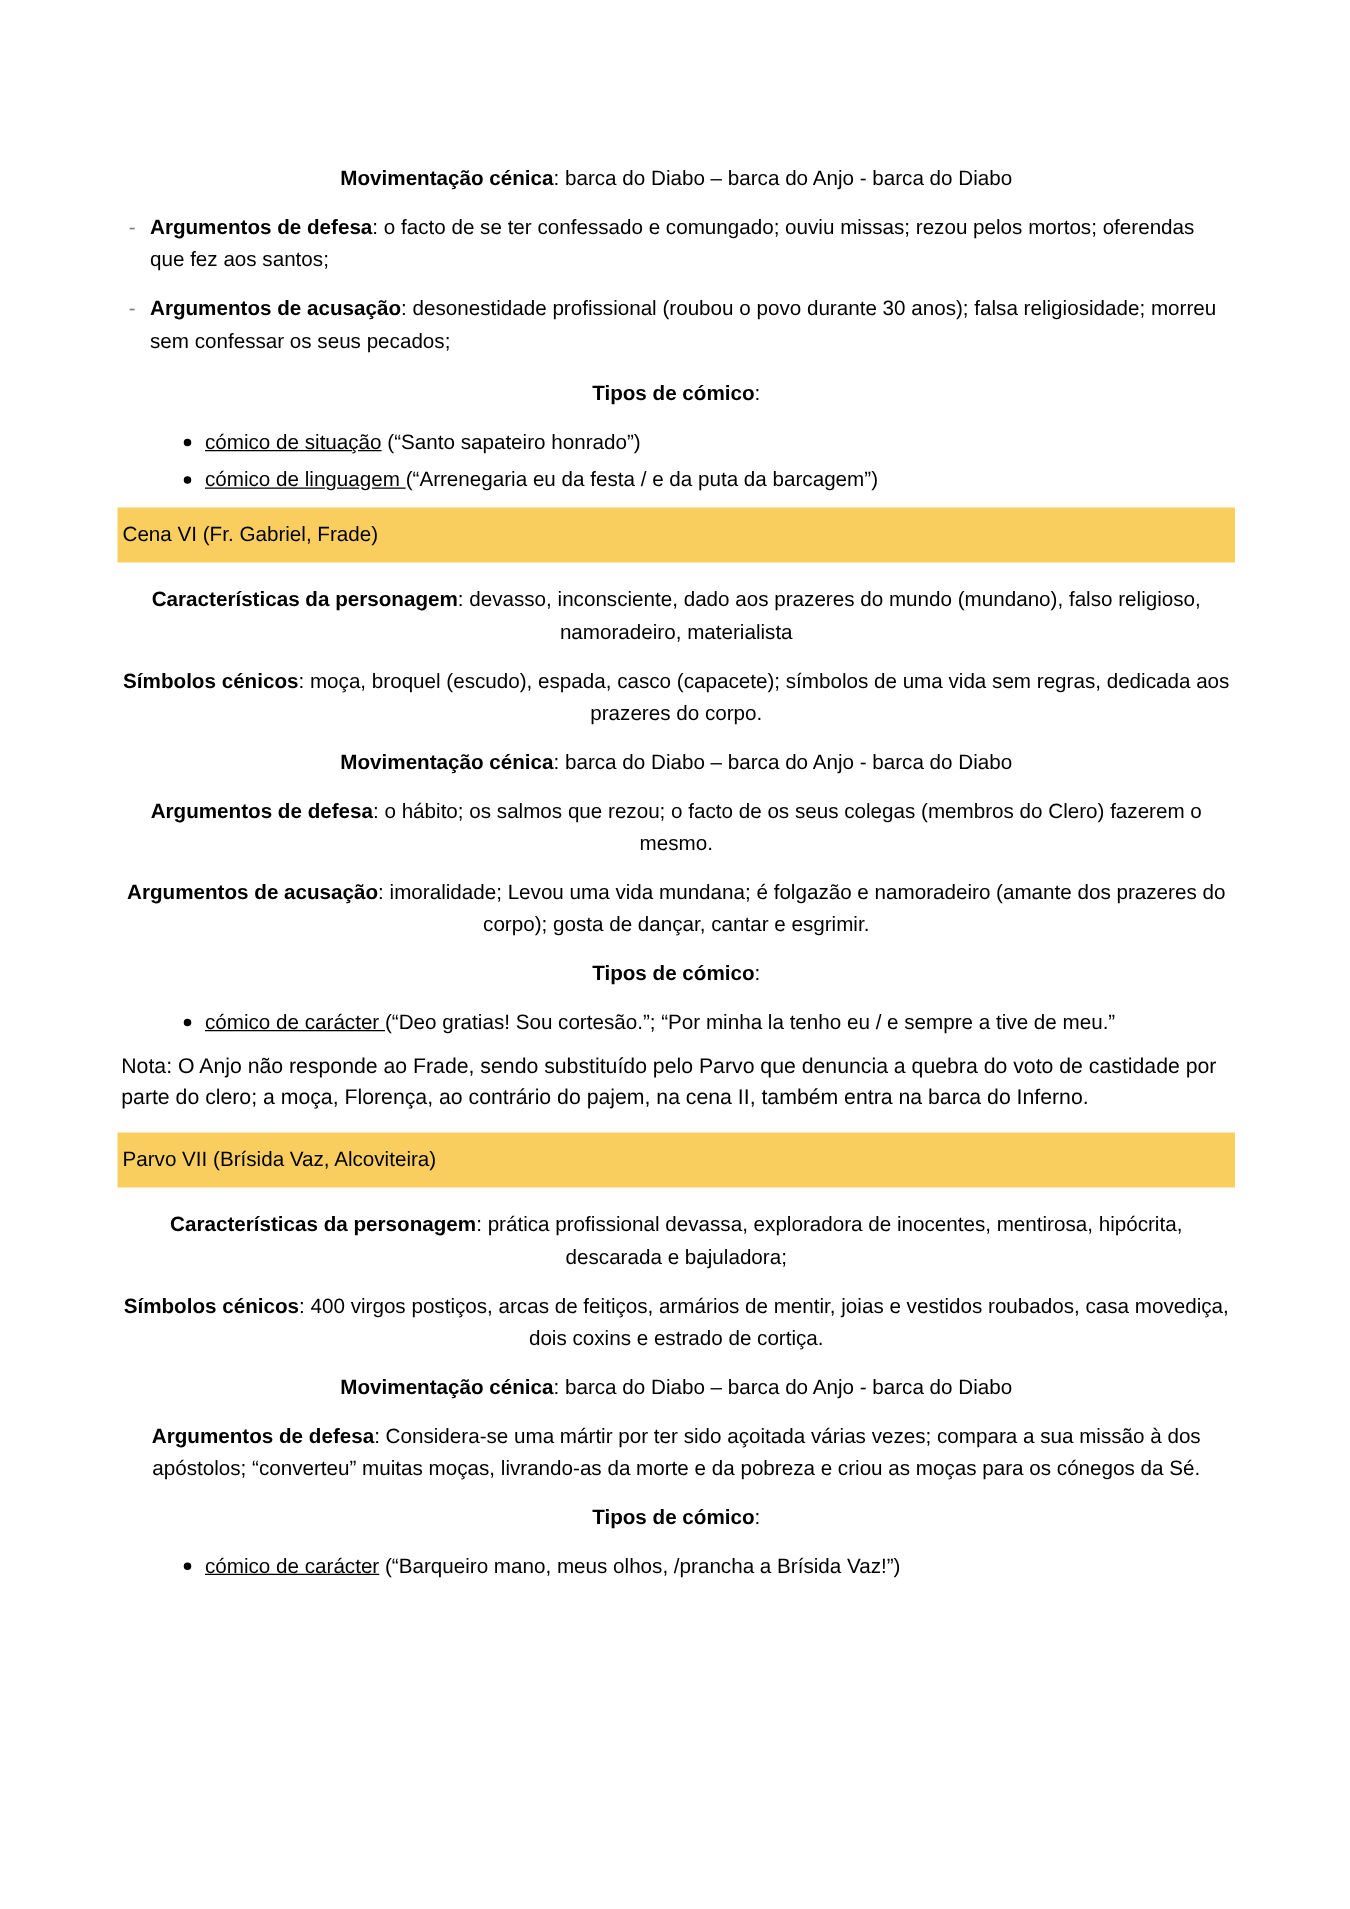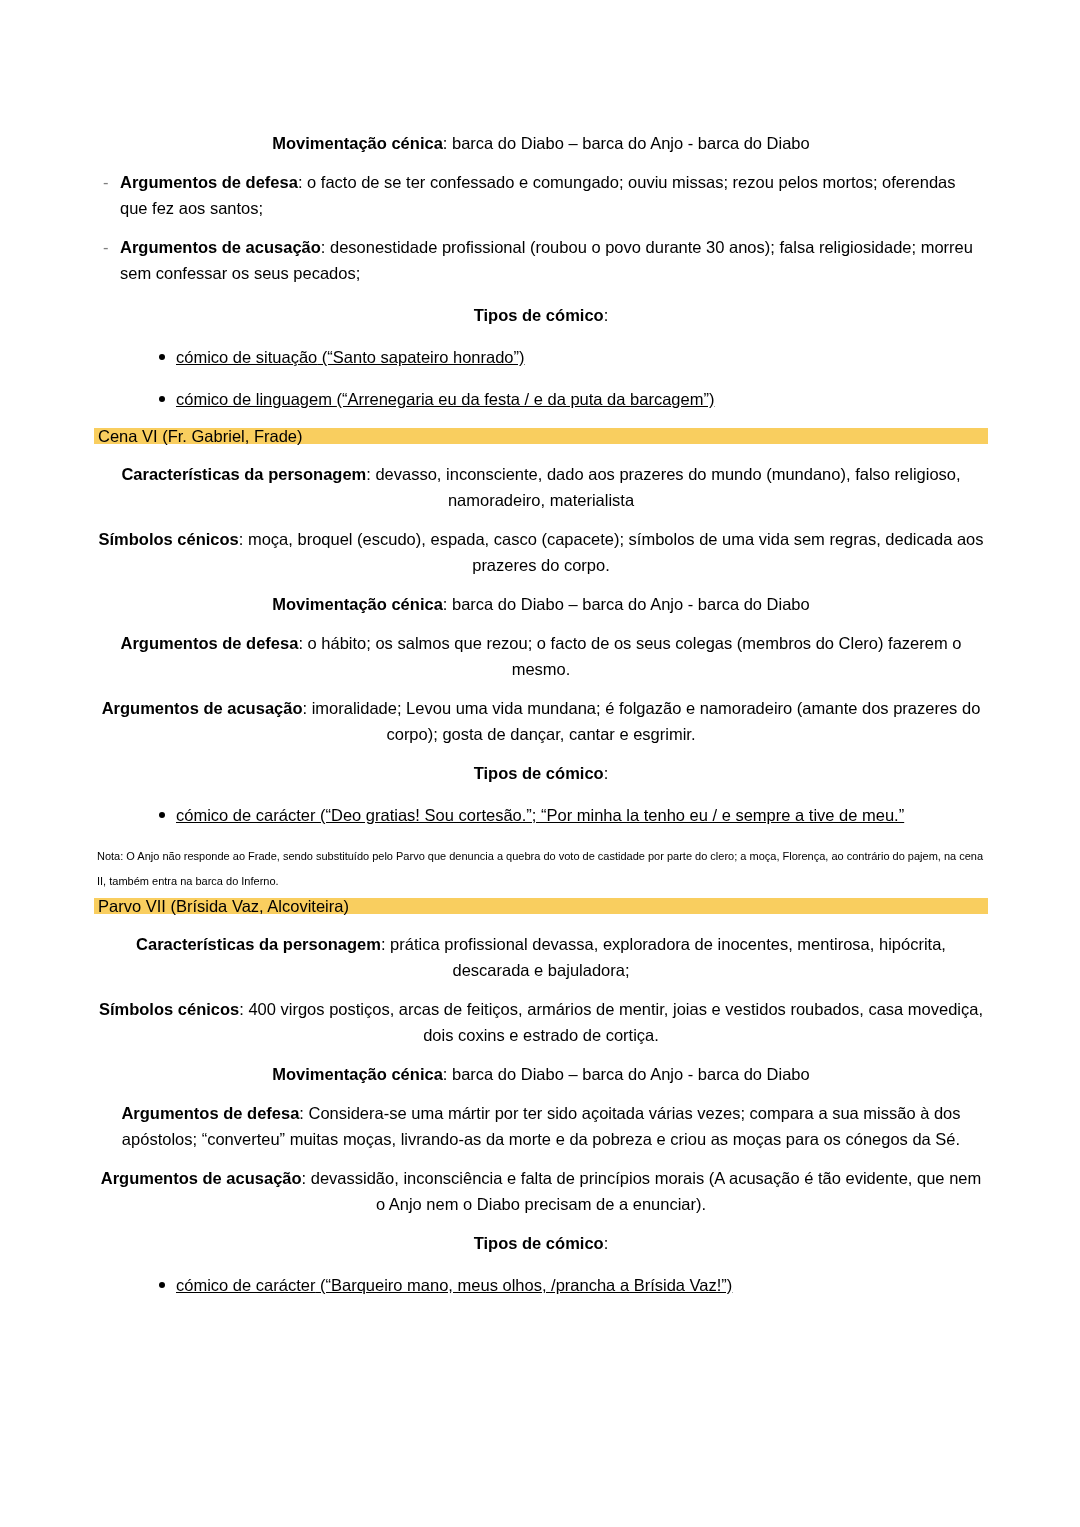--- a/index.html
+++ b/index.html
@@ -23,42 +23,42 @@
   .b { font-weight: bold; }
   .u { text-decoration: underline; }
   .mt-lg { margin-top: 16px; }
 
   
   .dash-item { position: relative; padding-left: 23px; margin: 0 0 13px 0; }
   .dash-item .dash { position: absolute; left: 6px; top: 0; color: var(--dash); }
 
   
   ul.bullets { list-style: none; margin: 11px 0 9px 0; padding: 0; }
-  ul.bullets li { position: relative; padding-left: 63px; margin: 16px; text-decoration: underline; }
+  ul.bullets li { position: relative; padding-left: 63px; margin: 4px; }
   ul.bullets li::before {
     content: "";
     position: absolute;
     left: 46px; top: 10px;
     width: 6px; height: 6px;
     border-radius: 50%;
     background: var(--ink);
   }
 
   
   .scene-bar {
     background: var(--hl);
-    height: 16px;
+    height: 44px;
     display: flex;
     align-items: center;
     padding-left: 4px;
     margin: 0 -3px 17px -3px;
   }
 
   
-  .nota { font-size: 11px; line-height: 25px; margin: 0 0 4px 0; }
+  .nota { font-size: 17px; line-height: 25px; margin: 0 0 16px 0; }
 </style>
 </head>
 <body>
 
 <main>
 
   <p class="para"><span class="b">Movimentação cénica</span><span>: barca do Diabo – barca do Anjo - barca do Diabo</span></p>
 
   <div class="dash-item">
     <span class="dash">-</span>
@@ -104,21 +104,20 @@
     </div>
 
   <p class="para"><span class="b">Características da personagem</span><span>: prática profissional devassa, exploradora de inocentes, mentirosa, hipócrita, descarada e bajuladora;</span></p>
 
   <p class="para"><span class="b">Símbolos cénicos</span><span>: 400 virgos postiços, arcas de feitiços, armários de mentir, joias e vestidos roubados, casa movediça, dois coxins e estrado de cortiça.</span></p>
 
   <p class="para"><span class="b">Movimentação cénica</span><span>: barca do Diabo – barca do Anjo - barca do Diabo</span></p>
 
   <p class="para"><span class="b">Argumentos de defesa</span><span>: Considera-se uma mártir por ter sido açoitada várias vezes; compara a sua missão à dos apóstolos; “converteu” muitas moças, livrando-as da morte e da pobreza e criou as moças para os cónegos da Sé.</span></p>
 
-  <p class="para"><span class="b">Argumentos de acusação</span><span>: devassidão, inconsciência e falta de princípios morais (A acusação é tão evidente, que nem o Anjo nem o Diabo precisam de a enunciar).</span></p>
 
   <p class="para"><span class="b">Tipos de cómico</span><span>:</span></p>
 
   <ul class="bullets">
     <li><span class="u">cómico de carácter</span><span> (“Barqueiro mano, meus olhos, /prancha a Brísida Vaz!”)</span></li>
   </ul>
 
 </main>
 
 </body></html>

